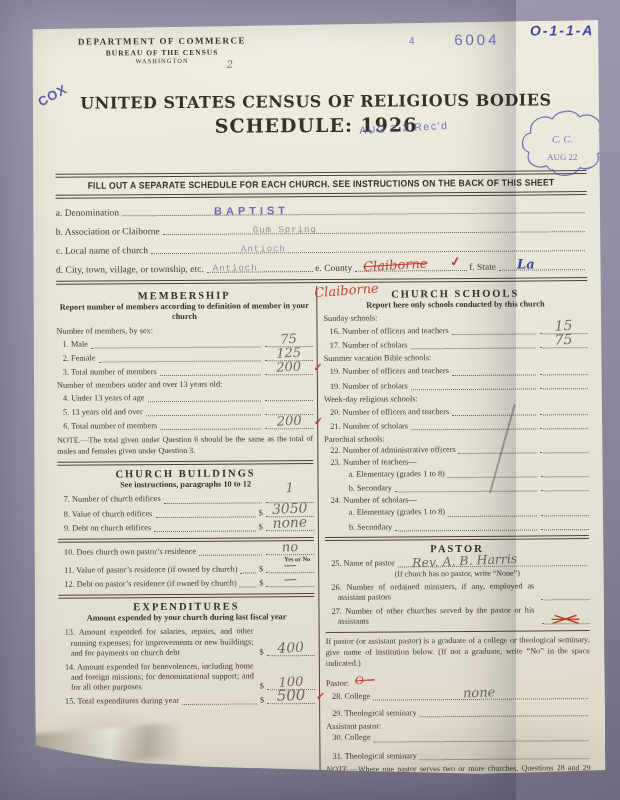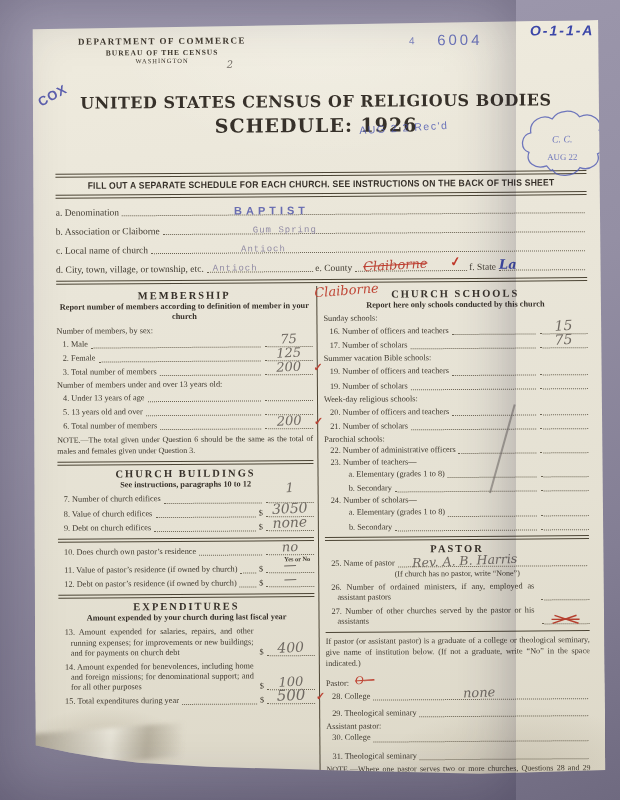--- a/index.html
+++ b/index.html
@@ -30,21 +30,21 @@
     transform:rotate(-4deg);filter:blur(2px);}
   .content{position:absolute;inset:0;padding:13px 15px 0 24px;color:#3e382e;}
   
   .letterhead{width:215px;text-align:center;line-height:1.3;}
   .lh1{font-size:9px;font-weight:bold;letter-spacing:1.5px;}
   .lh2{font-size:7.5px;font-weight:bold;letter-spacing:1px;}
   .lh3{font-size:6.5px;letter-spacing:1px;}
   .pencil2{position:absolute;left:196px;top:36px;font-size:10px;color:#8a8378;}
   .cox{position:absolute;left:6px;top:64px;color:#4348a6;font-family:"Liberation Sans",sans-serif;
     font-weight:bold;font-size:13px;letter-spacing:1px;transform:rotate(-28deg);opacity:.85;}
-  .serial{position:absolute;right:118px;top:10px;color:#4a55b0;font-family:"Liberation Sans",sans-serif;
+  .serial{position:absolute;right:101px;top:10px;color:#4a55b0;font-family:"Liberation Sans",sans-serif;
     font-size:15px;letter-spacing:3px;opacity:.8;}
   .serial-small{position:absolute;right:186px;top:14px;color:#4a55b0;font-size:10px;opacity:.7;
     font-family:"Liberation Sans",sans-serif;}
   .corner-code{position:absolute;right:6px;top:2px;color:#3b46a8;font-family:"Liberation Sans",sans-serif;
     font-weight:bold;font-size:14px;letter-spacing:2px;font-style:italic;}
   .title{position:absolute;left:0;right:0;top:70px;text-align:center;
     font-family:"DejaVu Serif",serif;font-weight:bold;font-size:16px;letter-spacing:.5px;color:#37312a;}
   .subtitle{position:absolute;left:0;right:0;top:92px;text-align:center;
     font-family:"DejaVu Serif",serif;font-weight:bold;font-size:19px;letter-spacing:1px;color:#37312a;}
   .recd{position:absolute;left:328px;top:100px;color:#4a55b0;font-family:"Liberation Sans",sans-serif;
@@ -55,21 +55,21 @@
   .dbl{border-top:1px solid #4b4434;border-bottom:1px solid #4b4434;height:2px;margin:2px 0;}
   .dbl.thick{border-top-width:1.5px;border-bottom-width:1.5px;}
   .banner{text-align:center;font-family:"Liberation Sans",sans-serif;font-weight:bold;
     font-size:8.6px;letter-spacing:.2px;padding:1px 0 2px;color:#37312a;transform:scaleY(1.08);}
   
   .idrow{display:flex;align-items:flex-end;font-size:9.5px;margin-top:9px;position:relative;}
   .idrow .lbl{white-space:nowrap;}
   .dots{flex:1;border-bottom:1px dotted #6a6352;margin:0 2px 1px 3px;position:relative;height:2px;}
   .dots.fx120{flex:0 0 112px;} .dots.fx80{flex:0 0 86px;}
   .val{position:absolute;bottom:-2px;white-space:nowrap;}
-  .stamp-blue{left:112px;color:#4a50a8;font-family:"Liberation Sans",sans-serif;font-weight:bold;
+  .stamp-blue{left:92px;color:#4a50a8;font-family:"Liberation Sans",sans-serif;font-weight:bold;
     font-size:11px;letter-spacing:4px;opacity:.8;}
   .typed{left:90px;color:#8d87a2;font-family:"Liberation Mono","DejaVu Sans Mono",monospace;
     font-size:9px;letter-spacing:1px;opacity:.95;}
   .hw{font-family:"DejaVu Serif",serif;font-style:italic;color:#6f6962;}
   .hw-red{color:#b8473a;}
   .hw-blue{color:#3d49a6;}
   .county{left:8px;font-size:13px;text-decoration:line-through;text-decoration-color:#c0392b;transform:rotate(-3deg);}
   .county-check{position:absolute;right:6px;top:-14px;color:#c0392b;font-size:13px;font-weight:bold;transform:rotate(-8deg);}
   .margin-r{position:absolute;left:-20px;top:168px;color:#c0392b;font-size:21px;font-style:italic;
     font-family:"DejaVu Serif",serif;}
@@ -160,21 +160,21 @@
         <span class="dots">
           <span class="val typed" style="left:6px">Antioch</span>
         </span>
         <span class="lbl">e. County</span>
         <span class="dots fx120">
           <span class="val hw hw-red county">Claiborne</span>
           <span class="county-check">✓</span>
         </span>
         <span class="lbl">f. State</span>
         <span class="dots fx80">
-          <span class="val hw hw-blue" style="left:0;font-size:13px;font-weight:bold">La</span>
+          <span class="val hw hw-blue" style="left:18px;font-size:13px;font-weight:bold">La</span>
         </span>
       </div>
 
       <div class="dbl thick" style="margin-top:6px"></div>
 
       <div class="columns">
 
         <div class="col left">
           <div class="sec-title">MEMBERSHIP</div>
           <div class="sec-sub">Report number of members according to definition of member in your church</div>

